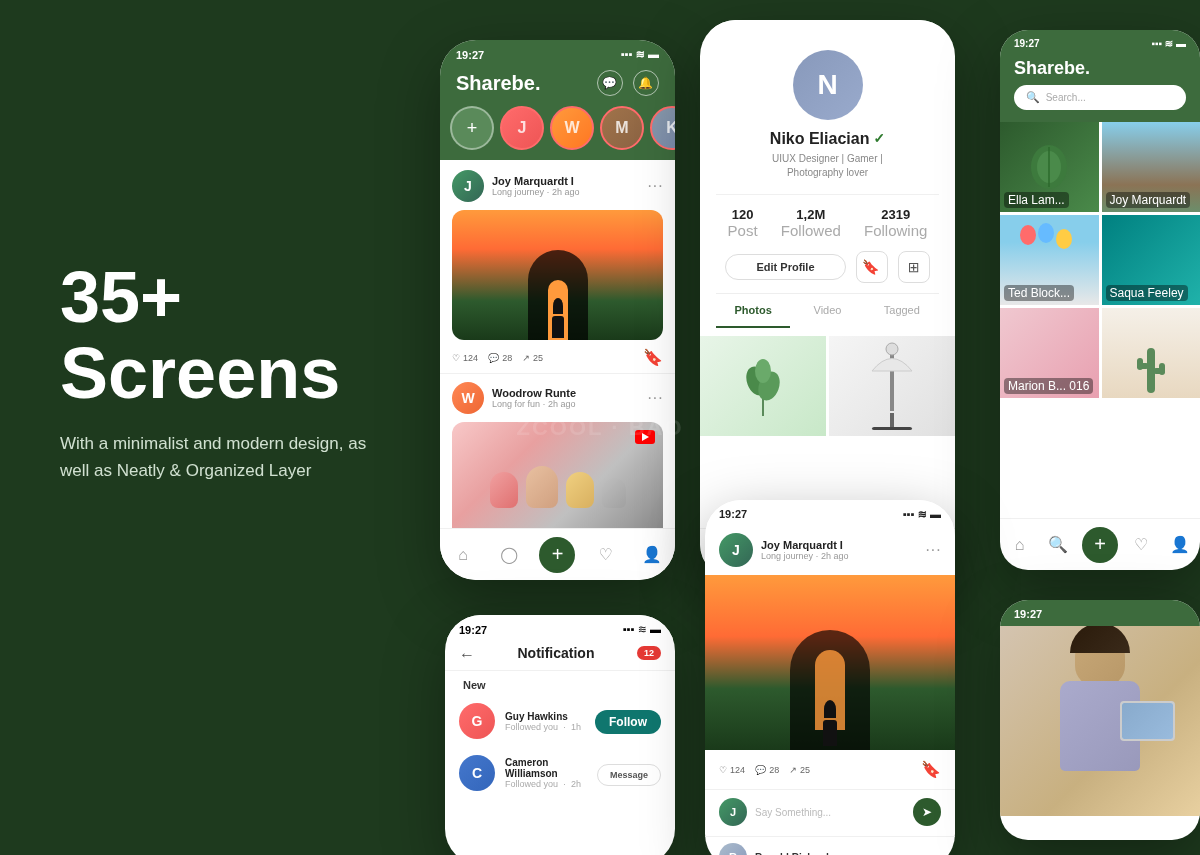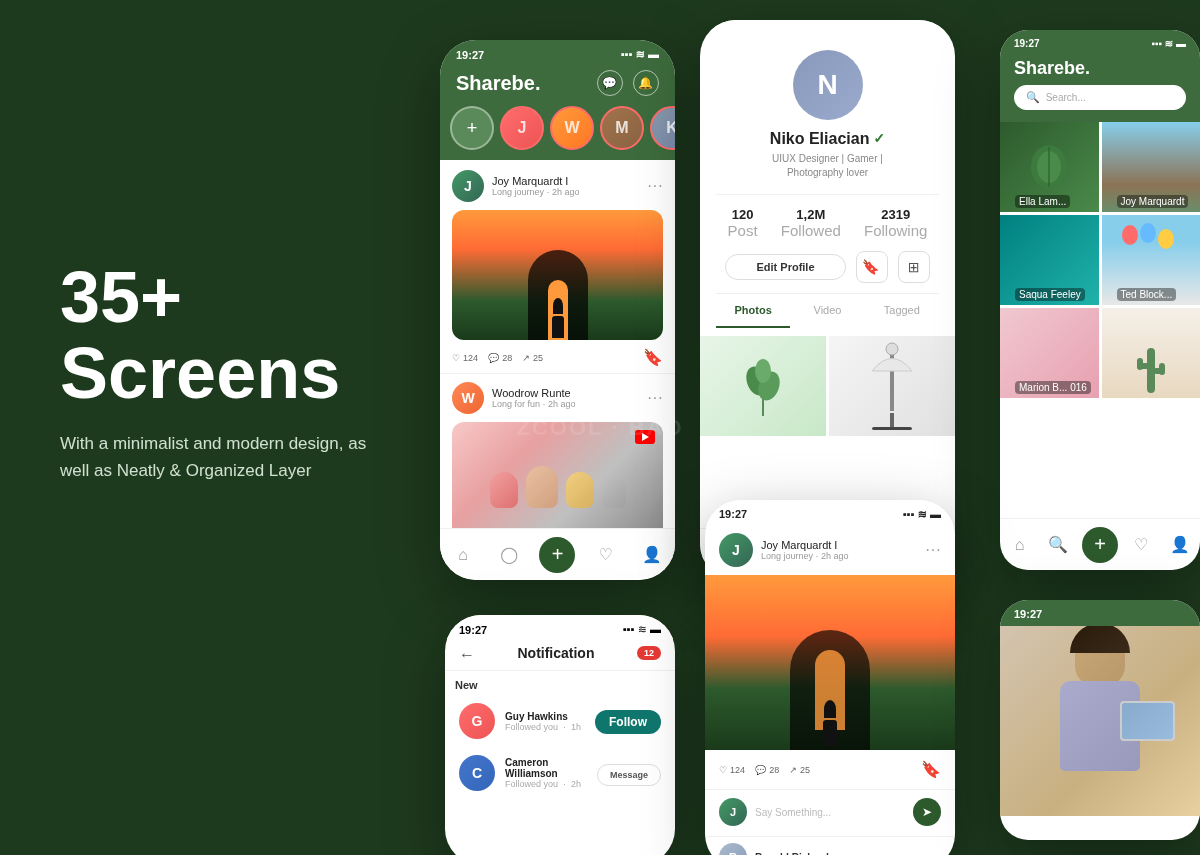--- a/index.html
+++ b/index.html
@@ -132,21 +132,21 @@
     .post-user {
       display: flex;
       align-items: center;
       gap: 8px;
     }
     .post-avatar {
       width: 32px; height: 32px;
       border-radius: 50%;
       overflow: hidden;
     }
-    .post-info .username { font-size: 11px; font-weight: 400; color: #222; }
+    .post-info .username { font-size: 11px; font-weight: 700; color: #222; }
     .post-info .caption { font-size: 9px; color: #999; }
     .dots-menu { color: #999; font-size: 16px; }
 
     .post-image {
       width: 100%;
       height: 130px;
       border-radius: 12px;
       overflow: hidden;
       margin-bottom: 8px;
     }
@@ -346,22 +346,22 @@
       gap: 3px;
     }
     .explore-cell {
       height: 90px;
       overflow: hidden;
       position: relative;
     }
     .explore-cell-label {
       position: absolute;
       bottom: 4px;
-      left: 15px;
-      font-size: 10px;
+      left: 4px;
+      font-size: 12px;
       color: white;
       background: rgba(0,0,0,0.4);
       border-radius: 4px;
       padding: 1px 4px;
     }
     .ec-green { background: linear-gradient(135deg, #2d5a2d, #4a8a4a); }
     .ec-mountain { background: linear-gradient(180deg, #87ceeb 0%, #8B7355 70%, #6B8E6B 100%); }
     .ec-teal { background: linear-gradient(135deg, #008080, #20b2aa); }
     .ec-balloons { background: linear-gradient(180deg, #87ceeb 30%, #e8e8e8 100%); }
     .ec-pink { background: linear-gradient(135deg, #f0c8d0, #e8a0b0); }
@@ -392,21 +392,21 @@
     .notif-title { font-size: 14px; font-weight: 700; color: #222; }
     .notif-badge {
       background: #e53935;
       color: white;
       border-radius: 10px;
       padding: 2px 7px;
       font-size: 9px;
       font-weight: 700;
     }
     .notif-section-label {
-      padding: 8px 10px 4px;
+      padding: 8px 18px 4px;
       font-size: 11px;
       font-weight: 700;
       color: #333;
     }
     .notif-item {
       display: flex;
       align-items: center;
       padding: 8px 14px;
       gap: 10px;
     }
@@ -753,29 +753,29 @@
             <ellipse cx="25" cy="25" rx="18" ry="22" fill="#3d7a3d"></ellipse>
             <ellipse cx="25" cy="25" rx="12" ry="16" fill="#4a8a4a"></ellipse>
             <line x1="25" y1="5" x2="25" y2="45" stroke="#2d6a2d" stroke-width="1.5"></line>
           </svg>
       </div>
       <div class="explore-cell-label">Ella Lam...</div>
     </div>
     <div class="explore-cell ec-mountain">
       <div class="explore-cell-label">Joy Marquardt</div>
     </div>
-    <div class="explore-cell ec-teal">
-      <div class="explore-cell-label">Saqua Feeley</div>
-    </div>
     <div class="explore-cell ec-balloons">
 
       <div style="position:absolute;width:16px;height:20px;background:#ff6b6b;border-radius:50%;top:10px;left:20px;"></div>
       <div style="position:absolute;width:16px;height:20px;background:#66bbff;border-radius:50%;top:8px;left:38px;"></div>
       <div style="position:absolute;width:16px;height:20px;background:#ffcc44;border-radius:50%;top:14px;left:56px;"></div>
       <div class="explore-cell-label">Ted Block...</div>
+    </div>
+    <div class="explore-cell ec-teal">
+      <div class="explore-cell-label">Saqua Feeley</div>
     </div>
     <div class="explore-cell ec-pink">
       <div class="explore-cell-label">Marion B... 016</div>
     </div>
     <div class="explore-cell ec-cactus">
 
       <svg width="40" height="70" viewBox="0 0 40 70" style="position:absolute;bottom:0;left:50%;transform:translateX(-50%);">
         <rect x="16" y="20" width="8" height="45" rx="4" fill="#5a8a5a"></rect>
         <rect x="6" y="35" width="12" height="6" rx="3" fill="#5a8a5a"></rect>
         <rect x="6" y="30" width="6" height="12" rx="3" fill="#5a8a5a"></rect>

